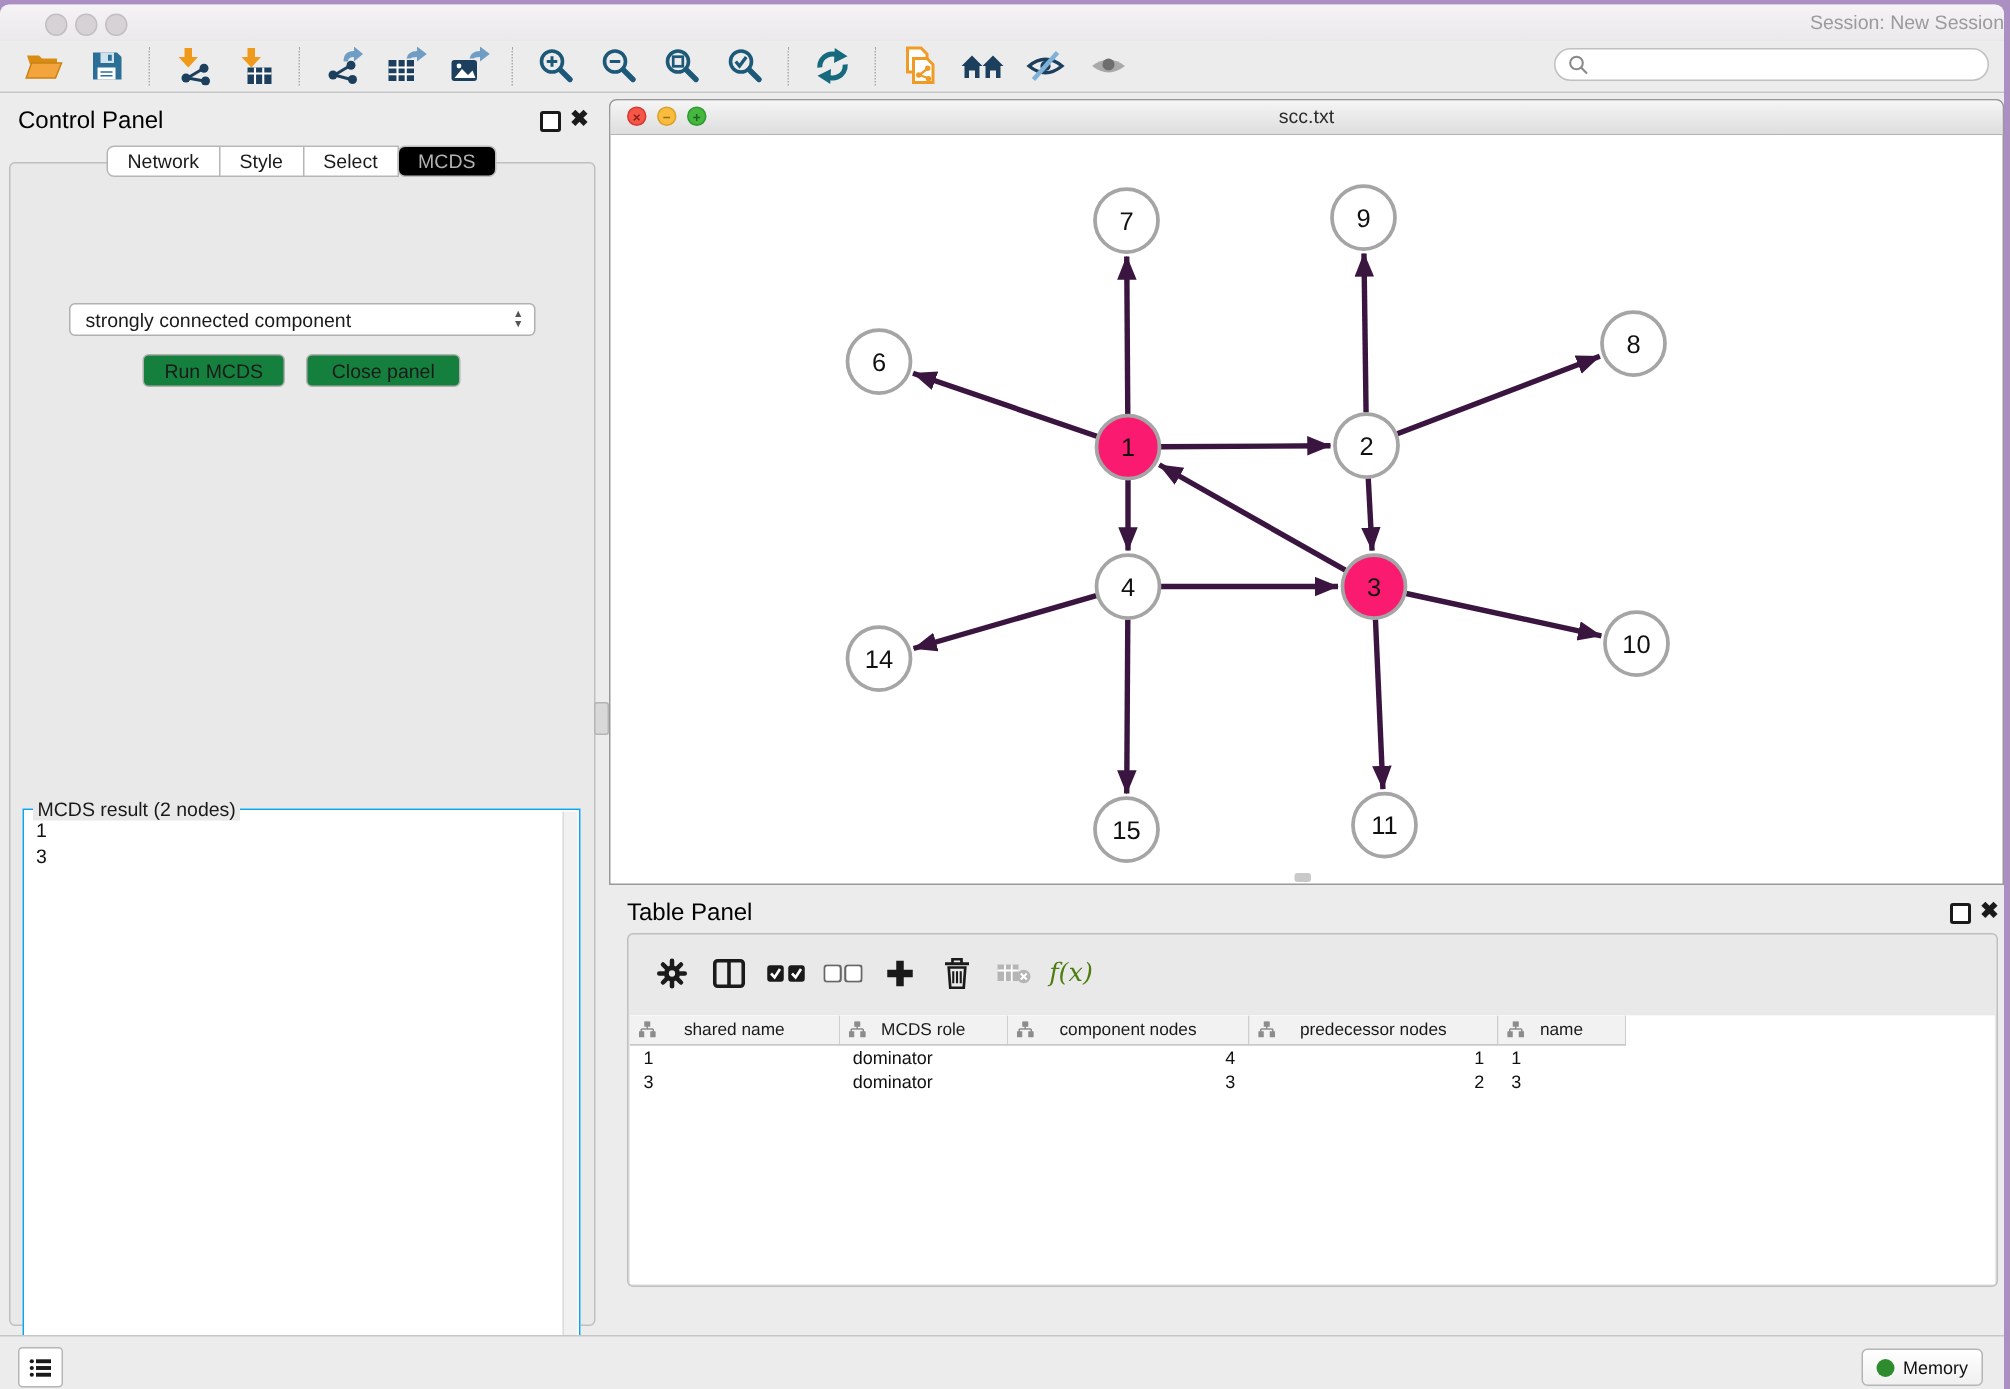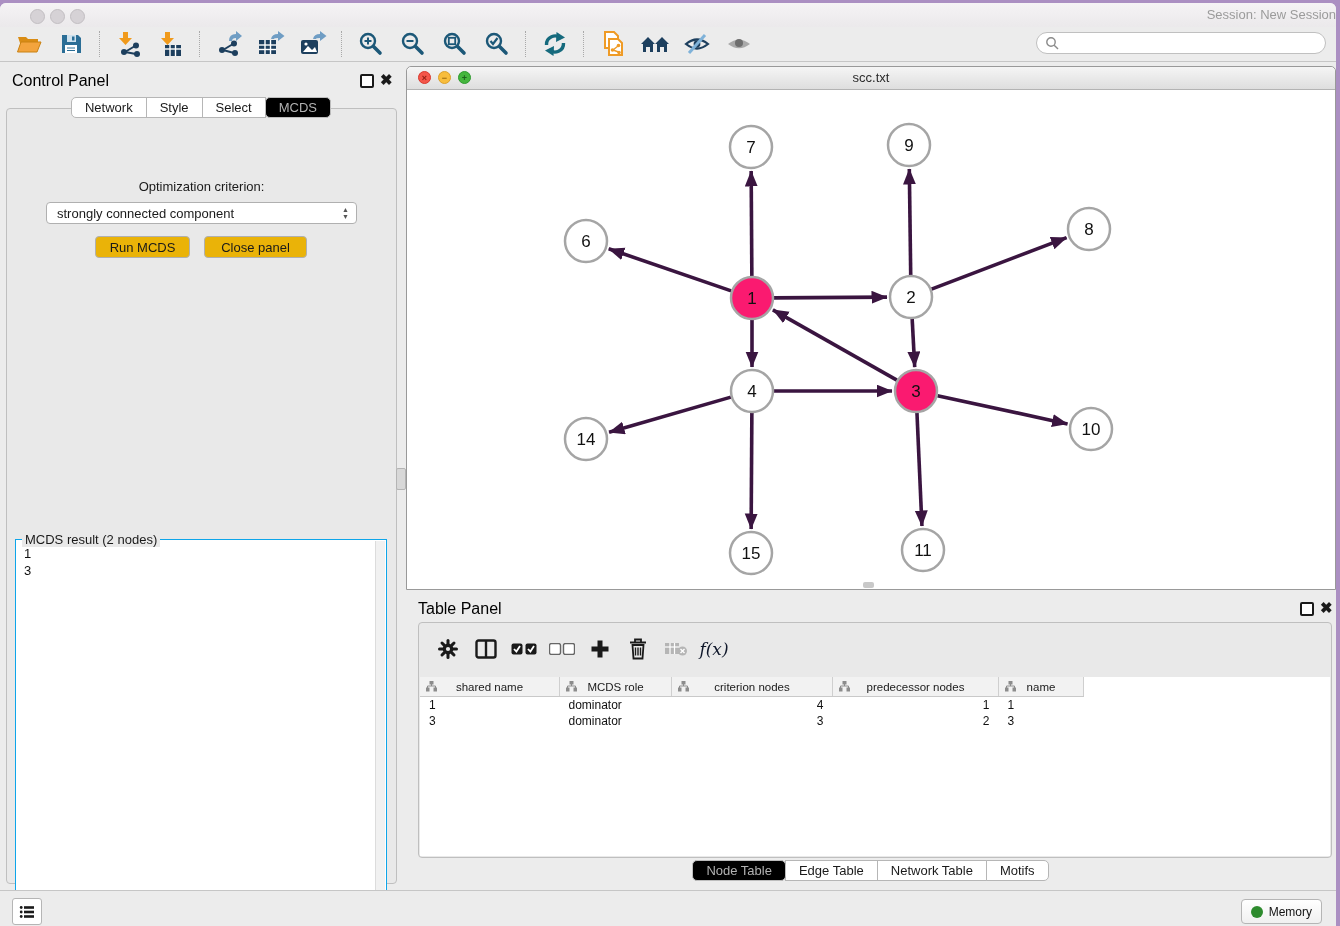--- a/index.html
+++ b/index.html
@@ -25,21 +25,21 @@
   .searchwrap input{border:none;outline:none;flex:1;font-size:13px;font-family:"Liberation Sans",sans-serif;background:transparent;}
   .wbtn{width:12px;height:12px;display:inline-block;}
   .float-btn{border:2px solid #1a1a1a;border-radius:2px;width:10px;height:10px;background:#fff;}
   .close-btn{font-size:15px;font-weight:bold;color:#1a1a1a;line-height:12px;}
   .tabs{display:flex;justify-content:center;}
   .tab{background:#fff;border:1px solid #b6b6b6;padding:2px 13px;font-size:13px;color:#1a1a1a;margin-left:-1px;position:relative;}
   .tab:first-child{border-radius:5px 0 0 5px;}
   .tab:last-child{border-radius:0 5px 5px 0;}
   .tab.selected{background:#000000;color:#b2b2b2;border-color:#bdbdbd;border-radius:5px;z-index:1;}
   .panel-body{background:#e9e9e9;border:1px solid #bfbfbf;border-radius:4px;}
-  .btn{background:#eab308;border:1px solid #b0b0b0;border-radius:4px;font-size:13px;color:#1a1a1a;
+  .btn{background:#15803d;border:1px solid #b0b0b0;border-radius:4px;font-size:13px;color:#1a1a1a;
        display:inline-flex;align-items:center;justify-content:center;height:22px;box-sizing:border-box;}
   
   #cp-label{text-align:center;font-size:13px;color:#1a1a1a;}
   .combo{background:#fff;border:1px solid #b0b0b0;border-radius:4px;height:22px;display:flex;align-items:center;
          font-size:13px;color:#1a1a1a;padding-left:10px;box-sizing:border-box;position:relative;}
   .combo .stepper{position:absolute;right:4px;top:2px;width:13px;height:16px;display:flex;flex-direction:column;
                   align-items:center;justify-content:center;color:#555;font-size:7px;line-height:7px;}
   .groupbox{background:#fff;border:1px solid #0ea5e9;}
   .legend{position:absolute;top:-8px;left:6px;background:#e9e9e9;padding:0 3px;font-size:13px;color:#1a1a1a;}
   #mcds-result-text{white-space:pre-line;font-size:13px;line-height:17px;color:#111;padding:5px 8px;}
@@ -53,21 +53,21 @@
   .tl{position:absolute;top:4px;width:13px;height:13px;border-radius:50%;font-size:9px;font-weight:bold;
       display:flex;align-items:center;justify-content:center;box-sizing:border-box;}
   .tl.red{left:11px;background:#f4564a;border:1px solid #d8382d;color:#8e1d12;}
   .tl.yellow{left:31px;background:#f8bd3c;border:1px solid #dba12c;color:#9a6b10;}
   .tl.green{left:51px;background:#45b63e;border:1px solid #2f9a2f;color:#1e641e;}
   .grip-bottom{position:absolute;left:456px;bottom:1px;width:11px;height:6px;background:#c9c9c9;border-radius:2px;}
   .splitter-grip{left:396px;top:468px;width:8px;height:20px;background:#d8d8d8;border:1px solid #b4b4b4;border-radius:2px;}
   
   .tp-toolbar{position:absolute;left:10px;top:8px;display:flex;align-items:center;height:36px;}
   .tp-icon{width:38px;height:30px;display:flex;align-items:center;justify-content:center;}
-  .fx{font-family:"DejaVu Serif",serif;font-style:italic;font-size:17px;color:#0f172a;text-align:center;}
+  .fx{font-family:"DejaVu Serif",serif;font-style:italic;font-size:17px;color:#4d7c0f;text-align:center;}
   table.datatable{border-collapse:collapse;table-layout:fixed;background:#fff;width:100%;}
   table.datatable th{background:#f2f2f2;border-right:1px solid #cfcfcf;border-bottom:1px solid #c9c9c9;
       font-size:11.5px;font-weight:normal;color:#1a1a1a;height:19px;position:relative;text-align:center;padding:0;}
   table.datatable th .tree-ico{position:absolute;left:6px;top:4px;}
   table.datatable td{font-size:12px;color:#111;height:16px;padding:0 9px;white-space:nowrap;overflow:hidden;}
   
   .statusbar{left:0;top:890px;width:1336px;height:36px;background:#ececec;border-top:1px solid #c6c6c6;}
   .memory-btn{position:absolute;right:14px;top:8px;height:23px;padding:0 9px;display:flex;align-items:center;
               background:linear-gradient(#fff,#f0f0f0);border:1px solid #b5b5b5;border-radius:4px;font-size:12px;color:#111;}
   .memory-dot{width:12px;height:12px;border-radius:50%;background:#2e8b2e;margin-right:6px;}
@@ -251,21 +251,20 @@
       <span class="float-btn" style="display:block"></span>
     </span>
   <span class="abs wbtn close-btn" style="left:380px;top:8px">✖</span>
   <div class="abs tabs" style="left:0;top:31px;width:403px;z-index:2" id="cp-tabs">
       <div class="tab">Network</div>
       <div class="tab">Style</div>
       <div class="tab">Select</div>
       <div class="tab selected">MCDS</div>
     </div>
   <div class="abs panel-body" style="left:6px;top:42px;width:389px;height:774px">
-    <div id="cp-label" class="abs" style="left:0;top:70px;width:100%">Optimization criterion:</div>
     <div class="abs combo" style="left:39px;top:93px;width:311px">
       <span>strongly connected component</span>
       <span class="stepper">
           <span>▲</span>
           <span>▼</span>
         </span>
     </div>
     <div class="abs btn" style="left:88px;top:127px;width:95px">Run MCDS</div>
     <div class="abs btn" style="left:197px;top:127px;width:103px">Close panel</div>
     <div class="abs groupbox" style="left:8px;top:430px;width:370px;height:378px">
@@ -437,21 +436,21 @@
               <th style="width: 160px;"><svg class="tree-ico" width="11" height="11" viewBox="0 0 11 11">
                   <g fill="#8c8c8c" stroke="#8c8c8c">
                     <rect x="4" y="0" width="3" height="3"></rect>
                     <line x1="5.5" y1="3" x2="5.5" y2="5" stroke-width="1"></line>
                     <line x1="1.5" y1="5" x2="9.5" y2="5" stroke-width="1"></line>
                     <line x1="1.5" y1="5" x2="1.5" y2="7" stroke-width="1"></line>
                     <line x1="9.5" y1="5" x2="9.5" y2="7" stroke-width="1"></line>
                     <rect x="0" y="7" width="3" height="3"></rect>
                     <rect x="8" y="7" width="3" height="3"></rect>
                   </g>
-                </svg><span>criterion nodes</span></th>
+                </svg><span>component nodes</span></th>
               <th style="width: 165px;"><svg class="tree-ico" width="11" height="11" viewBox="0 0 11 11">
                   <g fill="#8c8c8c" stroke="#8c8c8c">
                     <rect x="4" y="0" width="3" height="3"></rect>
                     <line x1="5.5" y1="3" x2="5.5" y2="5" stroke-width="1"></line>
                     <line x1="1.5" y1="5" x2="9.5" y2="5" stroke-width="1"></line>
                     <line x1="1.5" y1="5" x2="1.5" y2="7" stroke-width="1"></line>
                     <line x1="9.5" y1="5" x2="9.5" y2="7" stroke-width="1"></line>
                     <rect x="0" y="7" width="3" height="3"></rect>
                     <rect x="8" y="7" width="3" height="3"></rect>
                   </g>
@@ -484,26 +483,20 @@
               <td style="text-align: left;">dominator</td>
               <td style="text-align: right;">3</td>
               <td style="text-align: right;">2</td>
               <td style="text-align: left;">3</td>
               <td></td>
             </tr>
           </tbody>
       </table>
     </div>
   </div>
-  <div class="abs tabs" style="left:0;top:264px;width:930px" id="tp-tabs">
-      <div class="tab selected">Node Table</div>
-      <div class="tab">Edge Table</div>
-      <div class="tab">Network Table</div>
-      <div class="tab">Motifs</div>
-    </div>
 </div>
 
 <div class="abs statusbar">
   <span class="list-btn">
     <svg width="16" height="16" viewBox="0 0 16 16">
         <g fill="#1a1a1a">
           <circle cx="2.2" cy="3.5" r="1.4"></circle>
           <rect x="5" y="2.2" width="10" height="2.6"></rect>
           <circle cx="2.2" cy="8" r="1.4"></circle>
           <rect x="5" y="6.7" width="10" height="2.6"></rect>

